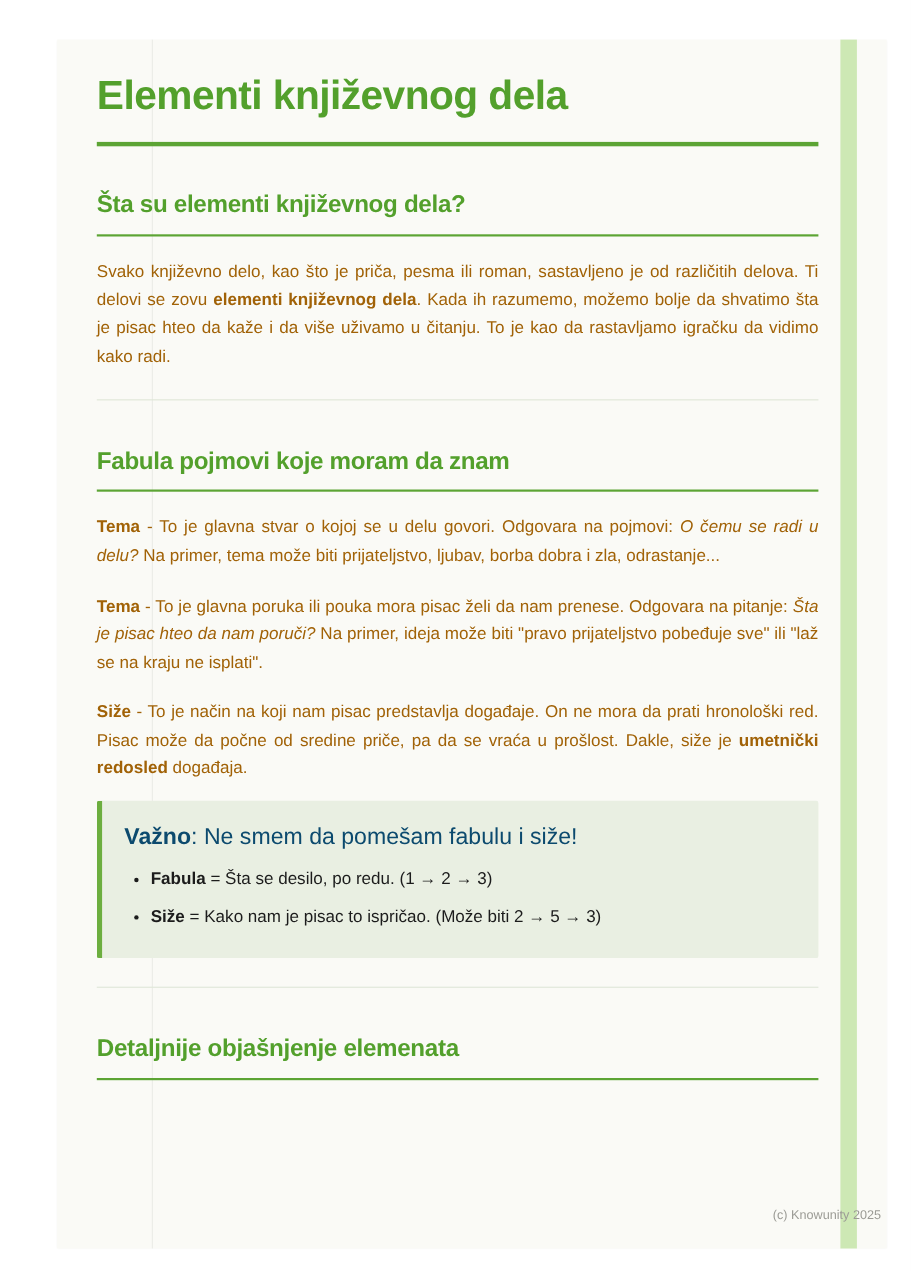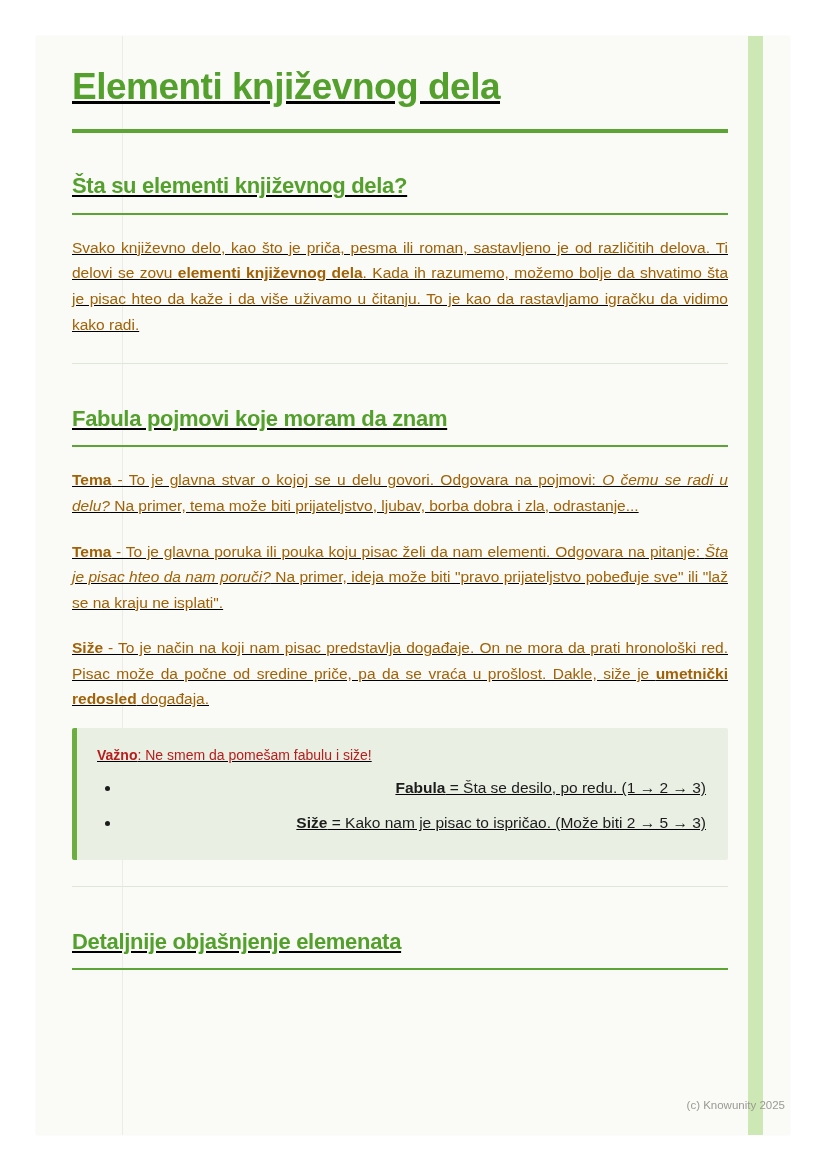--- a/index.html
+++ b/index.html
@@ -7,27 +7,26 @@
   body {
     width: 828px;
     height: 1171px;
     background: #ffffff;
     font-family: "Liberation Sans", "DejaVu Sans", sans-serif;
     position: relative;
     overflow: hidden;
   }
   .page {
     position: absolute;
-    left: 36px;
+    left: 52px;
     top: 36px;
     width: 754px;
     height: 1099px;
     background: #fafaf6;
     box-shadow: 0 0 2px rgba(0,0,0,0.04);
-    text-decoration: underline;
   }
   .strip {
     position: absolute;
     top: 0;
     right: 27px;
     width: 15px;
     height: 100%;
     background: #cde8b4;
   }
   .vline {
@@ -80,31 +79,30 @@
     margin: 26px 0 42px 0;
   }
   .callout {
     margin-top: 16px;
     background: #e9efe2;
     border-left: 5px solid #6cae3f;
     border-radius: 2px;
     padding: 16px 22px 24px 20px;
   }
   .callout-title {
-    font-size: 14px;
+    font-size: 21px;
     line-height: 1.6;
-    color: #b91c1c;
+    color: #0c4a6e;
   }
   ul.callout-list {
     margin: 10px 0 0 0;
     padding-left: 24px;
     font-size: 15.5px;
     line-height: 1.6;
     color: #1c1c1c;
-    text-align: right;
   }
   ul.callout-list li { margin-bottom: 10px; }
   ul.callout-list li:last-child { margin-bottom: 0; }
   .b { font-weight: 700; }
   .i { font-style: italic; }
   .footer {
     position: absolute;
     right: 5px;
     bottom: 24px;
     font-size: 11.5px;
@@ -123,21 +121,21 @@
     <h1>Elementi književnog dela</h1>
     <div class="title-rule"></div>
 
     <h2>Šta su elementi književnog dela?</h2>
     <p class="body-p"><span>Svako književno delo, kao što je priča, pesma ili roman, sastavljeno je od različitih delova. Ti delovi se zovu </span><span class="b">elementi književnog dela</span><span>. Kada ih razumemo, možemo bolje da shvatimo šta je pisac hteo da kaže i da više uživamo u čitanju. To je kao da rastavljamo igračku da vidimo kako radi.</span></p>
 
     <hr class="divider">
 
     <h2>Fabula pojmovi koje moram da znam</h2>
     <p class="body-p"><span class="b">Tema</span><span> - To je glavna stvar o kojoj se u delu govori. Odgovara na pojmovi: </span><span class="i">O čemu se radi u delu?</span><span> Na primer, tema može biti prijateljstvo, ljubav, borba dobra i zla, odrastanje...</span></p>
-    <p class="body-p"><span class="b">Tema</span><span> - To je glavna poruka ili pouka koju pisac želi da nam elementi. Odgovara na pitanje: </span><span class="i">Šta je pisac hteo da nam poruči?</span><span> Na primer, ideja može biti "pravo prijateljstvo pobeđuje sve" ili "laž se na kraju ne isplati".</span></p>
+    <p class="body-p"><span class="b">Tema</span><span> - To je glavna poruka ili pouka mora pisac želi da nam prenese. Odgovara na pitanje: </span><span class="i">Šta je pisac hteo da nam poruči?</span><span> Na primer, ideja može biti "pravo prijateljstvo pobeđuje sve" ili "laž se na kraju ne isplati".</span></p>
     <p class="body-p"><span class="b">Siže</span><span> - To je način na koji nam pisac predstavlja događaje. On ne mora da prati hronološki red. Pisac može da počne od sredine priče, pa da se vraća u prošlost. Dakle, siže je </span><span class="b">umetnički redosled</span><span> događaja.</span></p>
 
     <div class="callout">
       <div class="callout-title"><span class="b">Važno</span><span>: Ne smem da pomešam fabulu i siže!</span></div>
       <ul class="callout-list">
         <li><span class="b">Fabula</span><span> = Šta se desilo, po redu. (1 → 2 → 3)</span></li>
         <li><span class="b">Siže</span><span> = Kako nam je pisac to ispričao. (Može biti 2 → 5 → 3)</span></li>
       </ul>
     </div>
 

